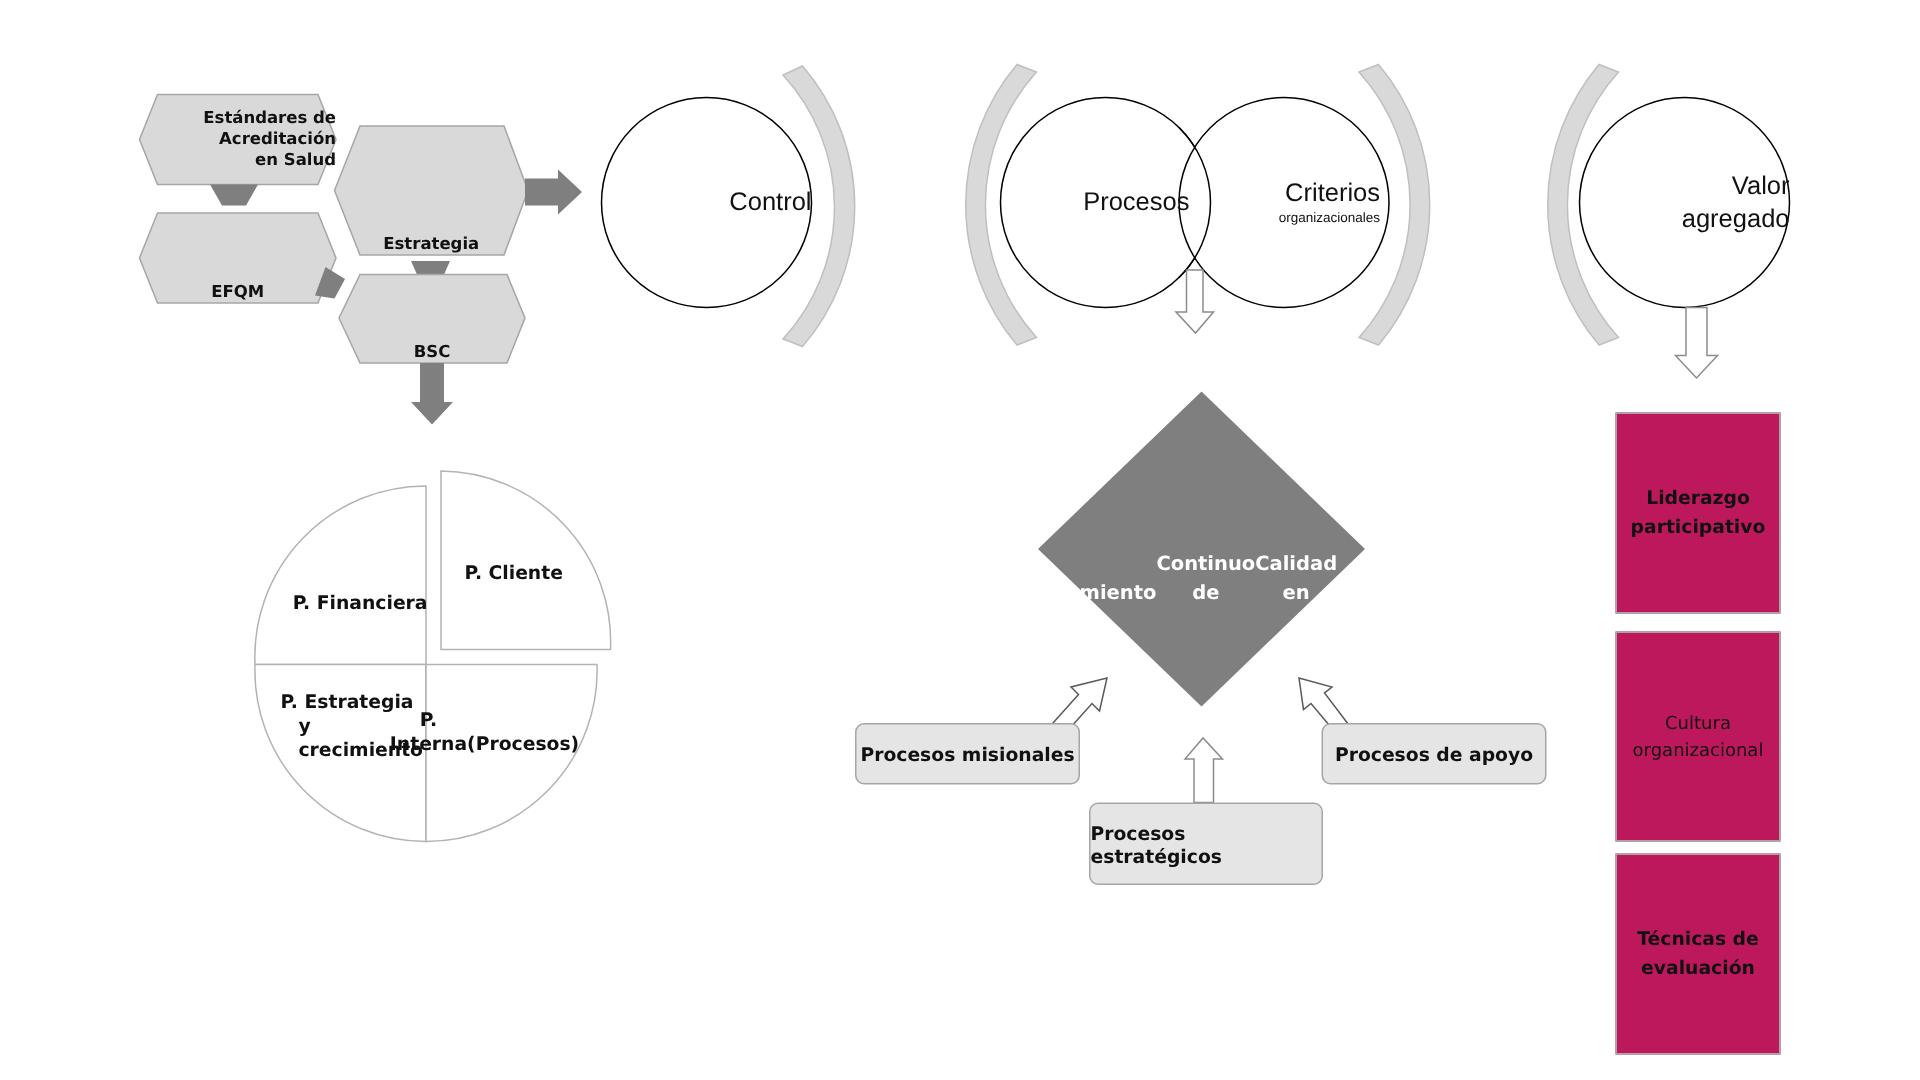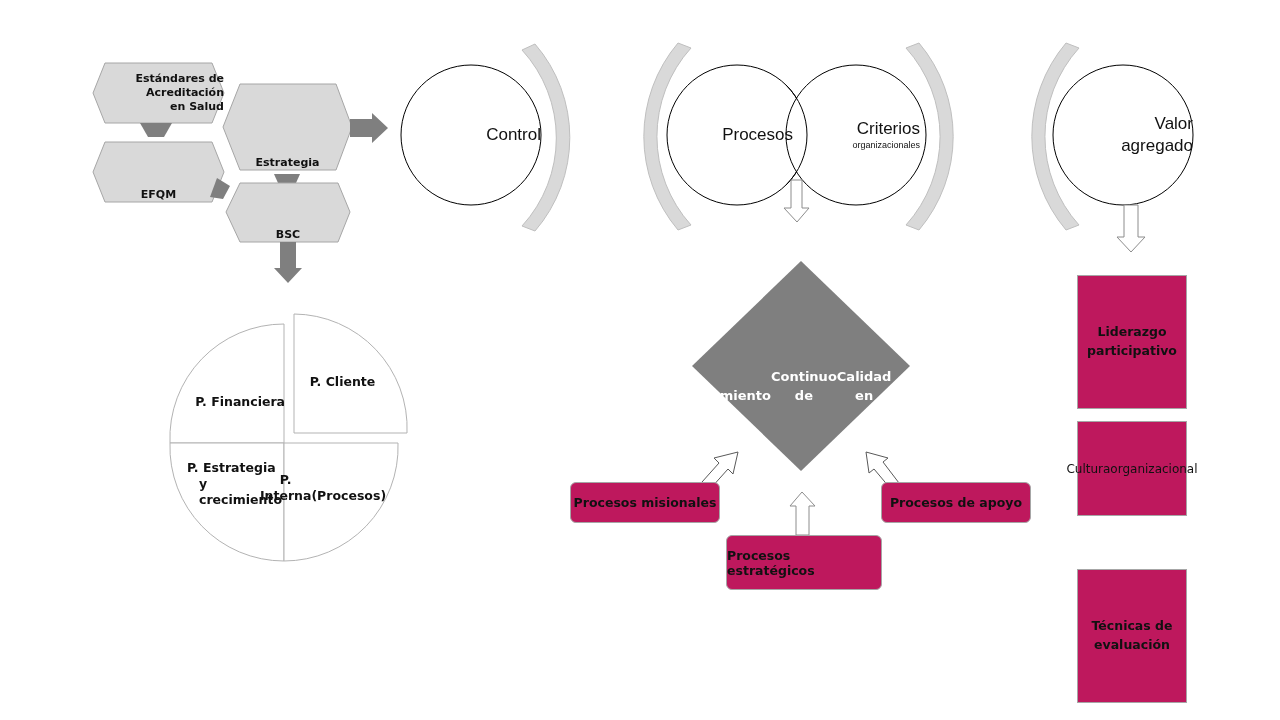--- a/index.html
+++ b/index.html
@@ -9,21 +9,21 @@
   .lbl { position: absolute; display: flex; align-items: flex-end; justify-content: center;
          text-align: center; font-family: "DejaVu Sans", sans-serif; color: #111; line-height: 1.3; }
   .bold { font-weight: bold; }
   .hex-txt { font-size: 11px; font-weight: bold; }
   .circle-txt { font-size: 17px; font-family: "Liberation Sans", sans-serif; color: #111; flex-direction: column; }
   .sub { font-size: 9px; }
   .quad-txt { font-size: 12.5px; font-weight: bold; }
   .rect-box { position: absolute; background: #be185d; border: 1px solid #a6a6a6; box-sizing: border-box;
               display: flex; align-items: center; justify-content: center; text-align: center;
               font-family: "DejaVu Sans", sans-serif; font-size: 12.5px; color: #111; line-height: 1.5; }
-  .proc-box { position: absolute; background: #be185d; border: 1px solid #a6a6a6; border-radius: 6px;
+  .proc-box { position: absolute; background: #e5e5e5; border: 1px solid #a6a6a6; border-radius: 6px;
               box-sizing: border-box; display: flex; align-items: center; justify-content: center;
               font-family: "DejaVu Sans", sans-serif; font-size: 12.5px; font-weight: bold; color: #111; }
   .diamond-txt { font-size: 13px; font-weight: bold; color: #ffffff; line-height: 1.45; }
 </style>
 </head>
 <body>
 
 <svg id="diagram" width="1280" height="720" viewBox="0 0 1280 720">
 
   <polygon points="105,63 212,63 224,93 212,123 105,123 93,93" fill="#d9d9d9" stroke="#a6a6a6"></polygon>
@@ -106,20 +106,20 @@
 </div>
 
 <div class="proc-box" style="left:570px;top:482px;width:150px;height:41px;">Procesos misionales</div>
 <div class="proc-box" style="left:726px;top:535px;width:156px;height:55px;font-weight:bold;">Procesos estratégicos</div>
 <div class="proc-box" style="left:881px;top:482px;width:150px;height:41px;">Procesos de apoyo</div>
 
 <div class="rect-box bold" style="left:1077px;top:275px;width:110px;height:134px;flex-direction:column;">
   <span>Liderazgo</span>
   <span>participativo</span>
 </div>
-<div class="rect-box" style="left:1077px;top:421px;width:110px;height:95px;font-size:12px;">
+<div class="rect-box" style="left:1077px;top:421px;width:110px;height:140px;flex-direction:column;font-size:12px;">
   <span>Cultura</span>
   <span>organizacional</span>
 </div>
 <div class="rect-box bold" style="left:1077px;top:569px;width:110px;height:134px;flex-direction:column;">
   <span>Técnicas de</span>
   <span>evaluación</span>
 </div>
 
 </body></html>

